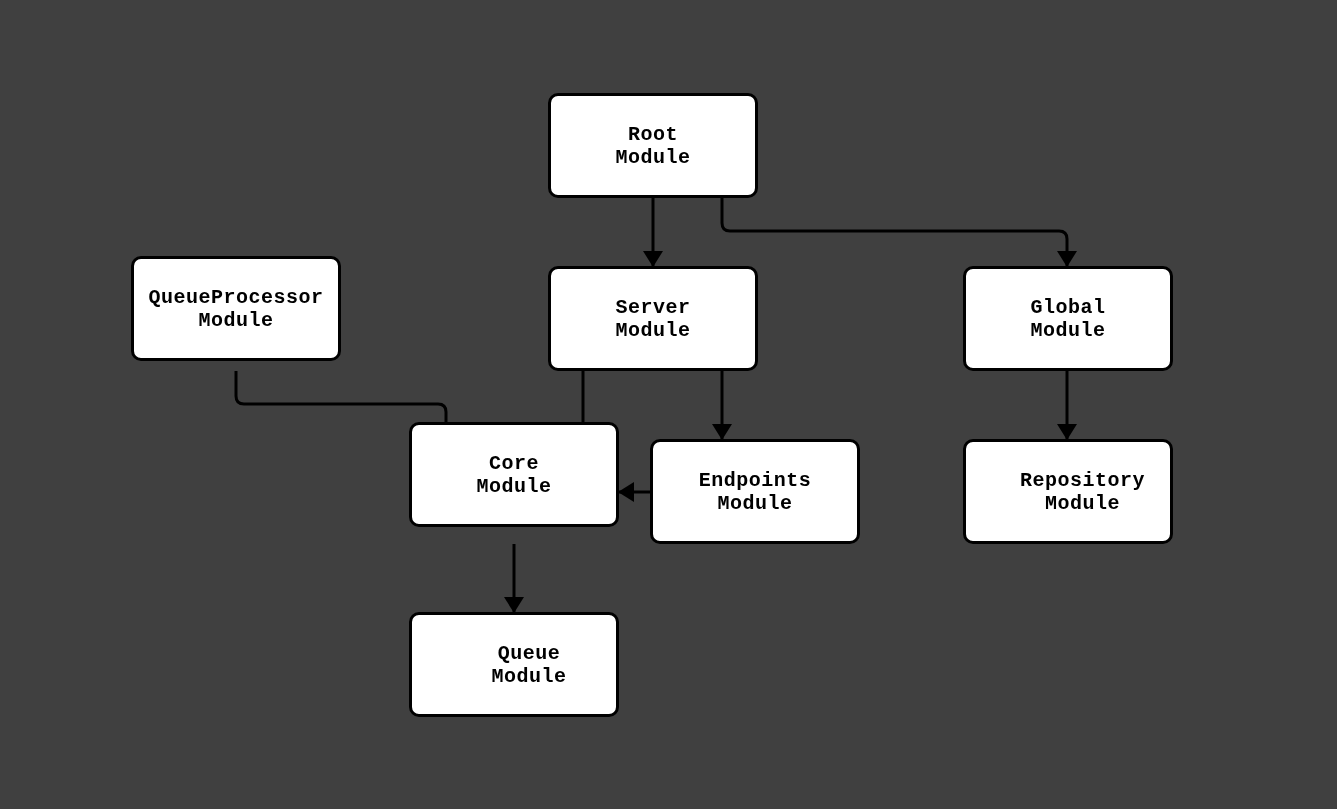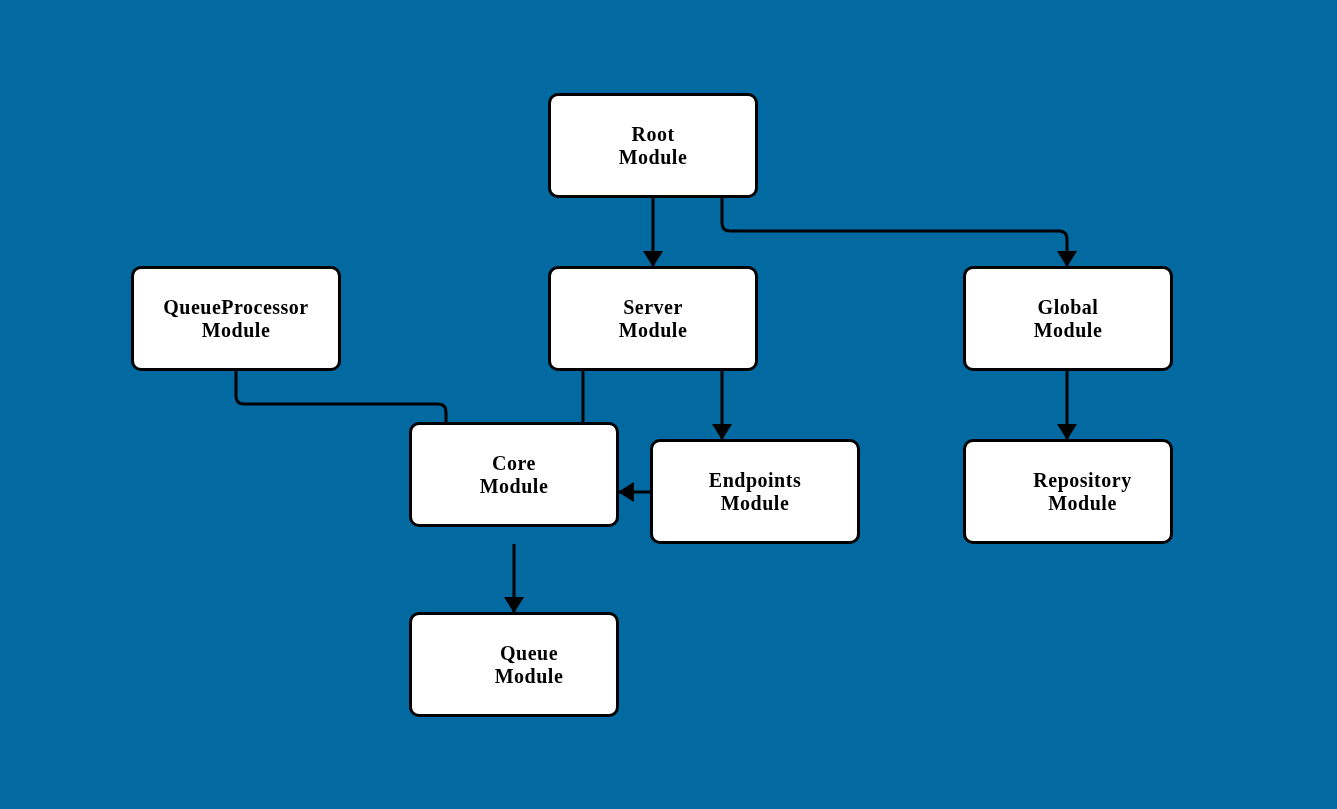--- a/index.html
+++ b/index.html
@@ -4,23 +4,23 @@
 <style>
   html, body {
     margin: 0;
     padding: 0;
     background: #ffffff;
   }
   .canvas {
     position: relative;
     width: 1337px;
     height: 809px;
-    background: #0369a1;
+    background: #404040;
     overflow: hidden;
-    font-family: Liberation Serif, serif;
+    font-family: Liberation Mono, monospace;
   }
   svg.edge-layer {
     position: absolute;
     left: 0;
     top: 0;
     width: 1337px;
     height: 809px;
     pointer-events: none;
   }
   .node {
@@ -63,21 +63,21 @@
         <path class="edge-path" d="M583 371 L583 439" stroke="#000000" marker-end="url(#arrowhead)"></path>
         <path class="edge-path" d="M722 371 L722 439" stroke="#000000" marker-end="url(#arrowhead)"></path>
         <path class="edge-path" d="M686 492 L619 492" stroke="#000000" marker-end="url(#arrowhead)"></path>
         <path class="edge-path" d="M1067 371 L1067 439" stroke="#000000" marker-end="url(#arrowhead)"></path>
         <path class="edge-path" d="M514 544 L514 612" stroke="#000000" marker-end="url(#arrowhead)"></path>
       </g>
   </svg>
   <div id="node-layer">
       <div class="node" style="left: 548px; top: 93px; background: rgb(255, 255, 255); border-color: rgb(0, 0, 0); color: rgb(0, 0, 0);">Root
 Module</div>
-      <div class="node" style="left: 131px; top: 266px; background: rgb(255, 255, 255); border-color: rgb(0, 0, 0); color: rgb(0, 0, 0);">QueueProcessor
+      <div class="node" style="left: 131px; top: 256px; background: rgb(255, 255, 255); border-color: rgb(0, 0, 0); color: rgb(0, 0, 0);">QueueProcessor
 Module</div>
       <div class="node" style="left: 548px; top: 266px; background: rgb(255, 255, 255); border-color: rgb(0, 0, 0); color: rgb(0, 0, 0);">Server
 Module</div>
       <div class="node" style="left: 963px; top: 266px; background: rgb(255, 255, 255); border-color: rgb(0, 0, 0); color: rgb(0, 0, 0);">Global
 Module</div>
       <div class="node" style="left: 409px; top: 422px; background: rgb(255, 255, 255); border-color: rgb(0, 0, 0); color: rgb(0, 0, 0);">Core
 Module</div>
       <div class="node" style="left: 650px; top: 439px; background: rgb(255, 255, 255); border-color: rgb(0, 0, 0); color: rgb(0, 0, 0);">Endpoints
 Module</div>
       <div class="node" style="left: 963px; top: 439px; background: rgb(255, 255, 255); border-color: rgb(0, 0, 0); color: rgb(0, 0, 0); padding-left: 29px;">Repository

